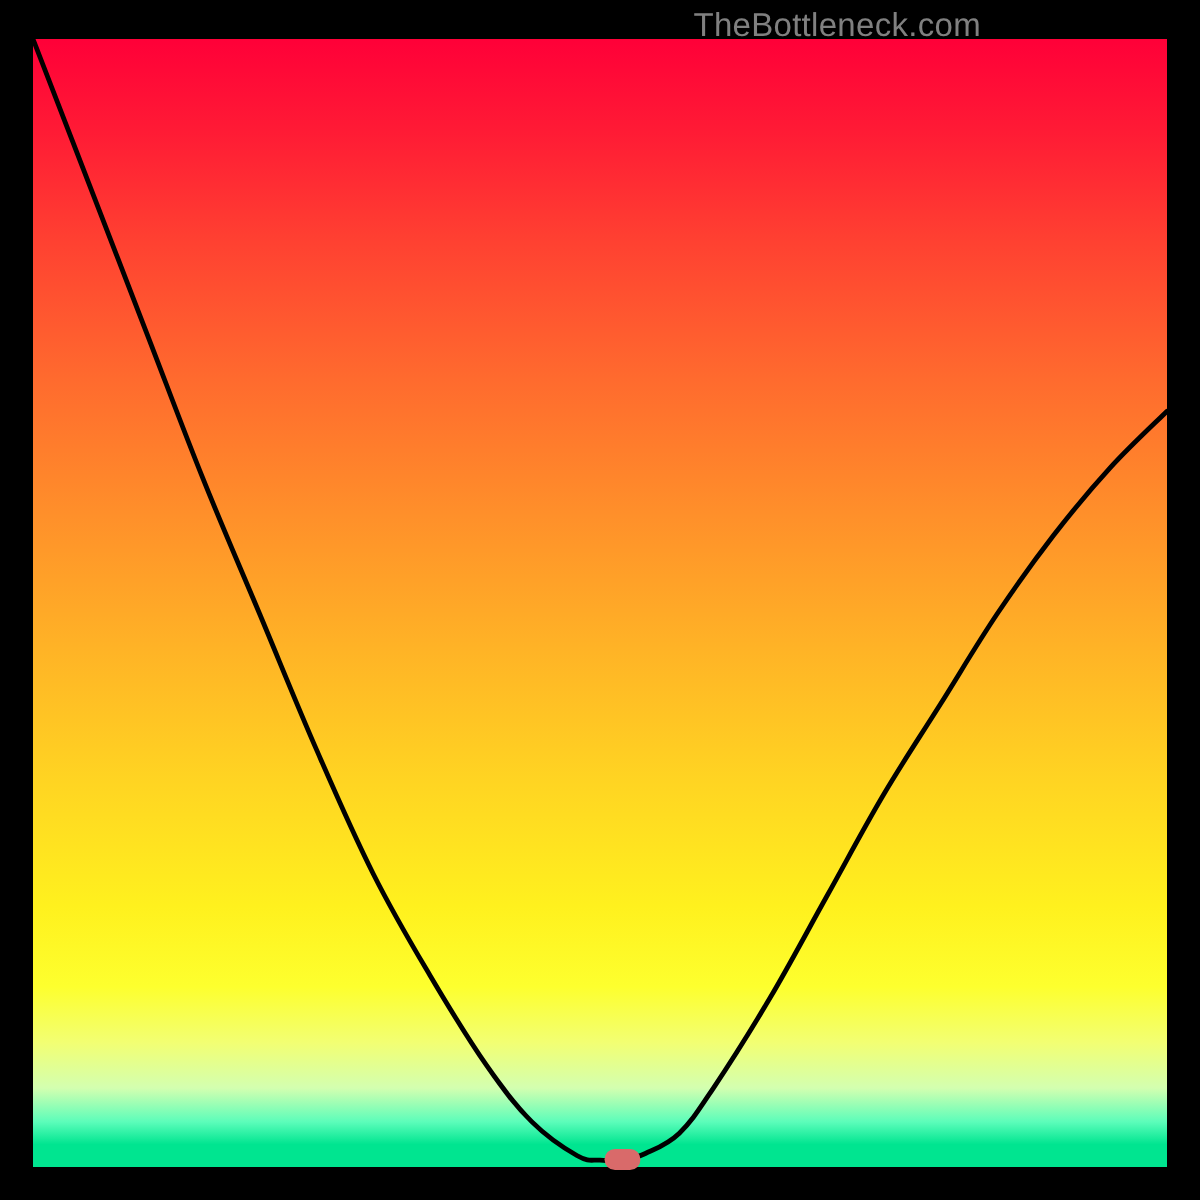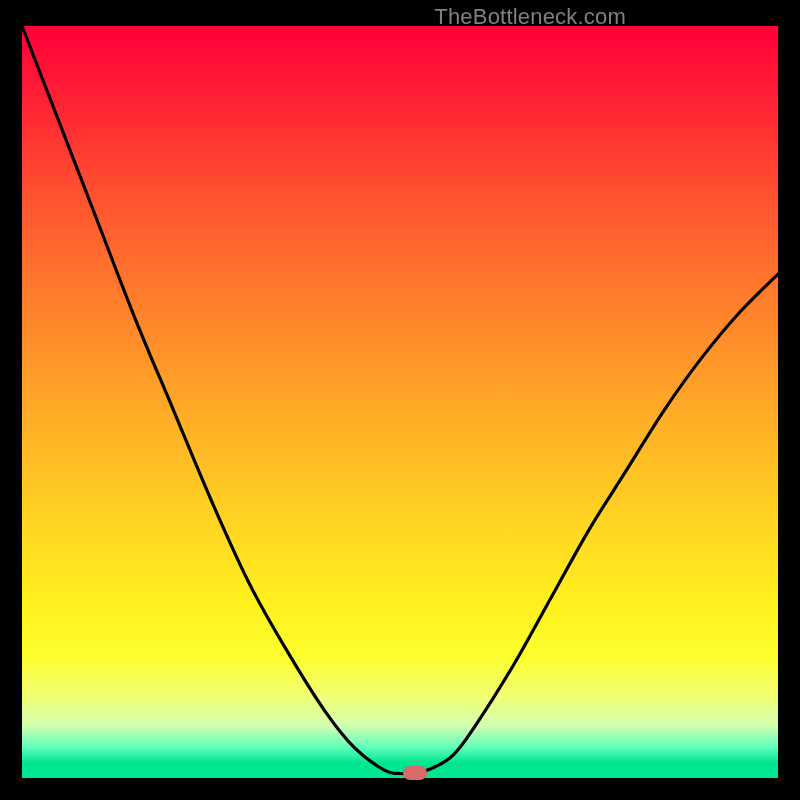--- a/index.html
+++ b/index.html
@@ -8,20 +8,21 @@
     width: 800px;
     height: 800px;
     background: #000000;
     overflow: hidden;
   }
   .outer {
     position: relative;
     width: 640px;
     height: 800px;
     background: #000000;
+    padding-left: 28px;
   }
   .watermark {
     position: absolute;
     top: 4px;
     right: 14px;
     font-family: Arial, Helvetica, sans-serif;
     font-size: 22px;
     color: #808080;
     letter-spacing: 0.2px;
     font-weight: 500;

